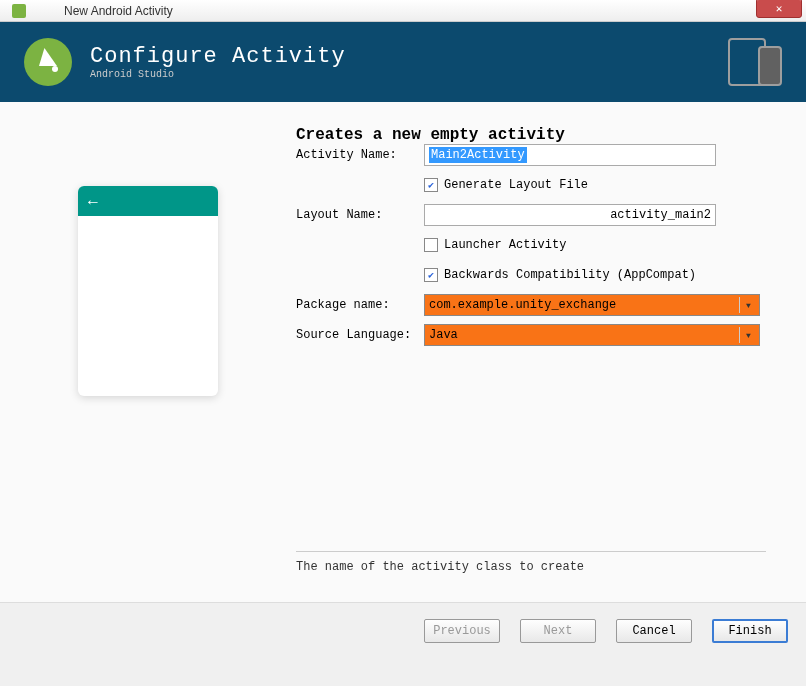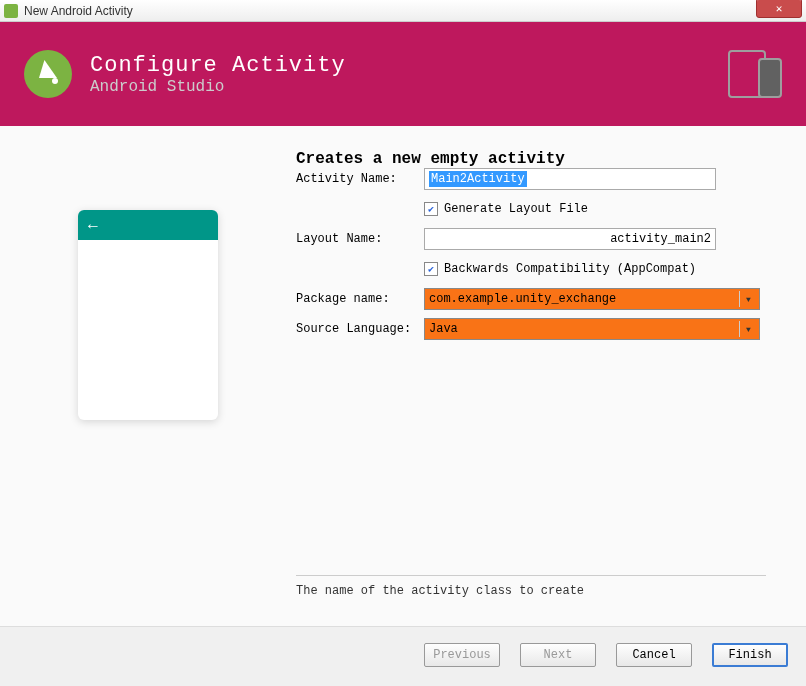--- a/index.html
+++ b/index.html
@@ -1,29 +1,29 @@
 <!DOCTYPE html>
 <html><head>
   <meta charset="utf-8">
   <style>
     * { box-sizing: border-box; margin: 0; padding: 0; }
     body { font-family: "Courier New", monospace; font-size: 12px; background: #f0f0f0; width: 806px; height: 686px; overflow: hidden; }
     
-    .titlebar { height: 22px; background: linear-gradient(#fff, #eee); display: flex; align-items: center; padding: 0 4px; border-bottom: 1px solid #ccc; }
+    .titlebar { height: 22px; background: linear-gradient(#fff, #eee); display: flex; align-items: center; padding: 0 12px; border-bottom: 1px solid #ccc; gap: 32px; }
     .titlebar-icon { width: 14px; height: 14px; background: #7cb342; border-radius: 2px; margin-right: 6px; }
     .titlebar-text { font-family: Arial, sans-serif; font-size: 12px; color: #333; flex: 1; }
     .titlebar-close { width: 46px; height: 20px; background: #c94c4c; border: 1px solid #a03030; border-radius: 3px; display: flex; align-items: center; justify-content: center; color: #fff; font-weight: bold; font-size: 11px; cursor: pointer; position: absolute; right: 4px; top: -2px; box-shadow: inset 0 1px 0 rgba(255,255,255,0.3); }
     
-    .header { height: 104px; background: #be185d; display: flex; align-items: center; padding: 0 24px; }
+    .header { height: 80px; background: #0c4a6e; display: flex; align-items: center; padding: 0 24px; }
     .header-logo { width: 48px; height: 48px; background: #7cb342; border-radius: 50%; position: relative; margin-right: 18px; }
     .header-logo::before { content: ""; position: absolute; width: 18px; height: 18px; background: #fff; top: 10px; left: 15px; clip-path: polygon(0 100%, 100% 100%, 30% 0); }
     .header-logo::after { content: ""; position: absolute; width: 6px; height: 6px; background: #fff; border-radius: 50%; top: 28px; left: 28px; }
     .header-text { flex: 1; }
     .header-title { color: #fff; font-size: 22px; letter-spacing: 1px; }
-    .header-sub { color: #ccc; font-size: 16px; }
+    .header-sub { color: #ccc; font-size: 10px; }
     .header-devices { display: flex; align-items: flex-end; gap: -4px; }
     .device-tablet { width: 38px; height: 48px; border: 2px solid #9e9e9e; border-radius: 4px; }
     .device-phone { width: 24px; height: 40px; border: 2px solid #9e9e9e; border-radius: 4px; margin-left: -8px; background: #616161; }
     
     .main { display: flex; height: 500px; background: #fafafa; }
     .left-pane { width: 296px; display: flex; justify-content: center; padding-top: 84px; }
     .phone-preview { width: 140px; height: 210px; background: #fff; border-radius: 6px; box-shadow: 0 2px 8px rgba(0,0,0,0.15); overflow: hidden; }
     .phone-topbar { height: 30px; background: #009688; display: flex; align-items: center; padding-left: 10px; }
     .phone-back { color: #fff; font-size: 16px; font-weight: bold; }
     
@@ -104,20 +104,27 @@
       </div>
     </div>
 
     <div class="form-row">
       <div class="form-label">Layout Name:</div>
       <div class="form-control">
         <input class="text-input" value="activity_main2" style="">
       </div>
     </div>
 
+    <div class="form-row">
+      <div class="form-label"></div>
+      <div class="form-control checkbox-row">
+        <div class="checkbox"></div>
+        <span class="checkbox-label">Launcher Activity</span>
+      </div>
+    </div>
 
     <div class="form-row">
       <div class="form-label"></div>
       <div class="form-control checkbox-row">
         <div class="checkbox checked"></div>
         <span class="checkbox-label">Backwards Compatibility (AppCompat)</span>
       </div>
     </div>
 
     <div class="form-row">

